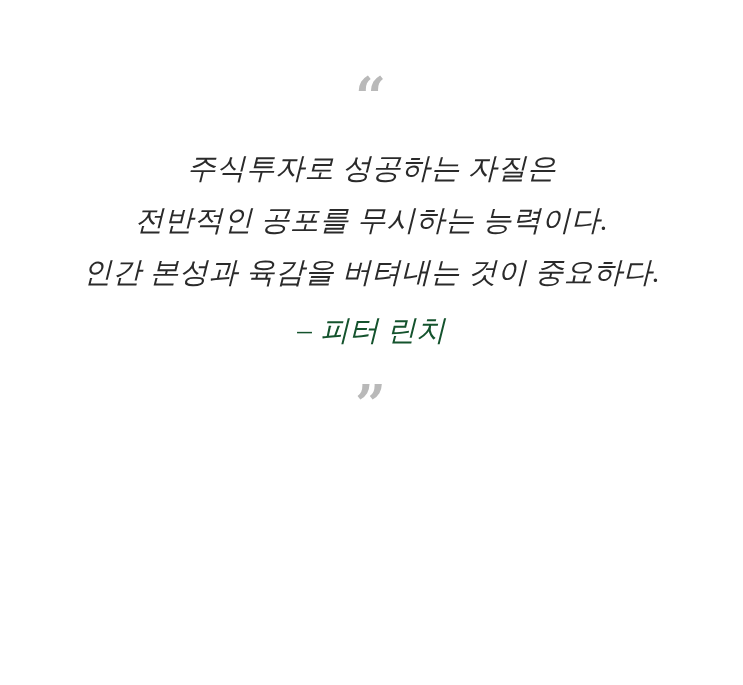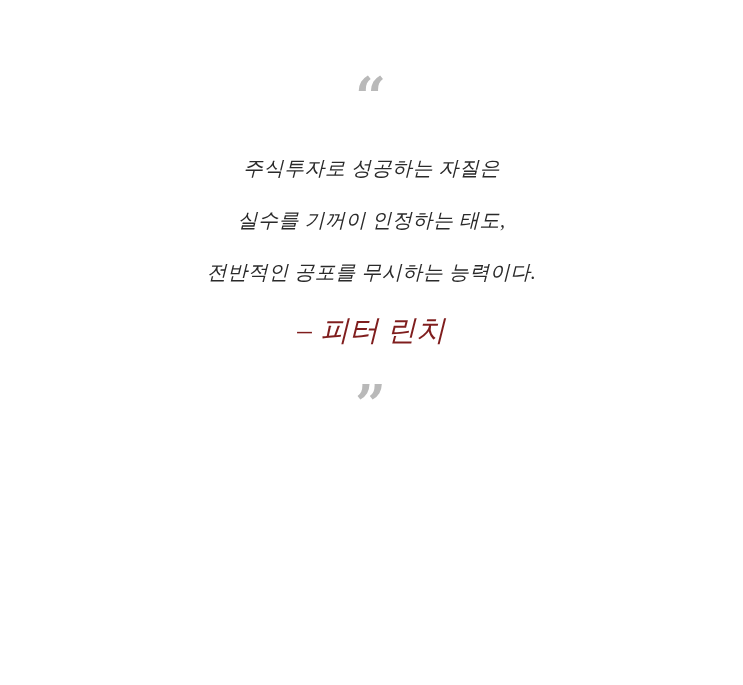--- a/index.html
+++ b/index.html
@@ -43,47 +43,47 @@
   .quote-body {
     display: flex;
     flex-direction: column;
     align-items: center;
     gap: 0px;
   }
   .quote-line {
     color: #2a2a2a;
     font-family: "Liberation Serif", "DejaVu Serif", serif;
     font-style: italic;
-    font-size: 20px;
+    font-size: 29px;
     line-height: 52px;
     letter-spacing: 0.5px;
     text-align: center;
     white-space: nowrap;
   }
   .attribution {
-    color: #7f1d1d;
+    color: #14532d;
     font-family: "Liberation Serif", "DejaVu Serif", serif;
     font-style: italic;
     font-size: 29px;
     line-height: 52px;
     letter-spacing: 0.5px;
     text-align: left;
     margin-top: 6px;
     white-space: nowrap;
   }
 </style>
 </head>
 <body>
 
 <div class="quote-card">
 
   <div class="quote-mark open">“</div>
 
   <div class="quote-body">
     <div class="quote-line">주식투자로 성공하는 자질은</div>
-    <div class="quote-line">실수를 기꺼이 인정하는 태도,</div>
     <div class="quote-line">전반적인 공포를 무시하는 능력이다.</div>
+    <div class="quote-line">인간 본성과 육감을 버텨내는 것이 중요하다.</div>
     <div class="attribution">– 피터 린치</div>
   </div>
 
   <div class="quote-mark close">”</div>
 
 </div>
 
 </body></html>

